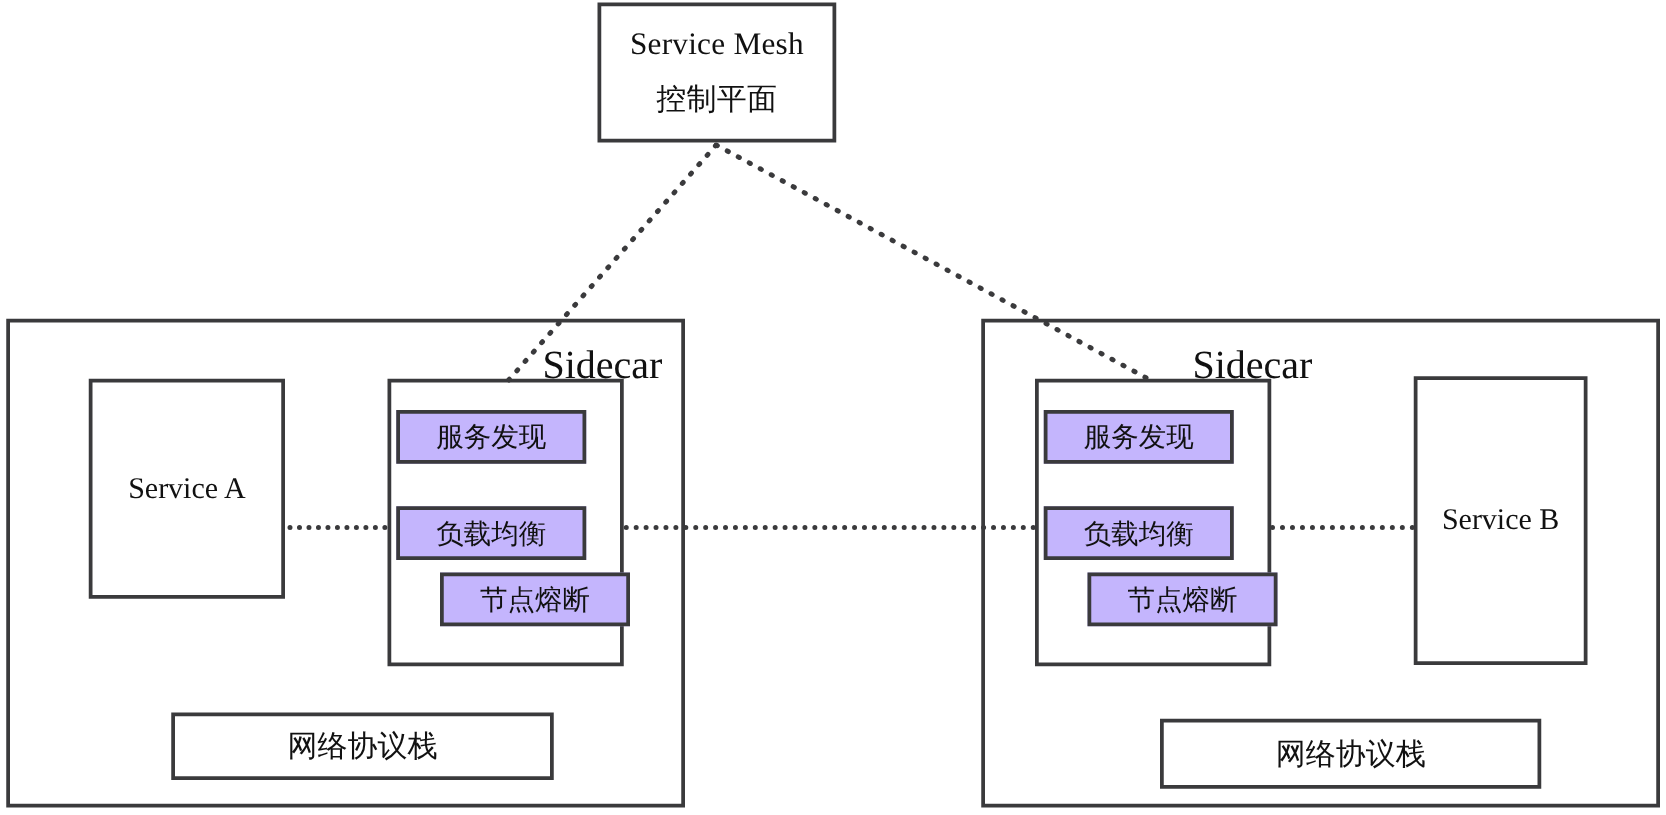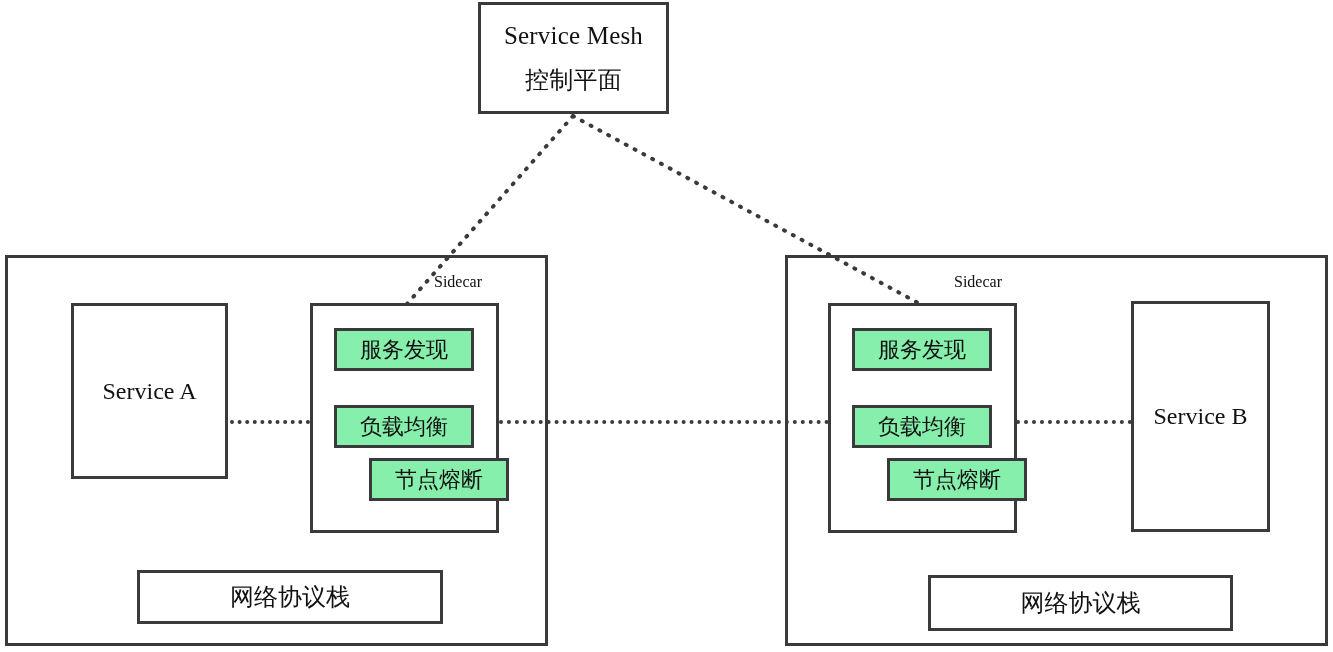--- a/index.html
+++ b/index.html
@@ -88,41 +88,41 @@
   }
   #sidecar-b {
     left: 828px;
     top: 303px;
     width: 189px;
     height: 230px;
     display: block;
   }
   .sidecar-label {
     position: absolute;
-    font-size: 16px;
+    font-size: 32px;
     color: #111;
     white-space: nowrap;
     z-index: 6;
   }
   #sidecar-label-a { left: 434px; top: 273px; }
   #sidecar-label-b { left: 954px; top: 273px; }
 
   .feature-box {
     position: absolute;
     box-sizing: border-box;
     border: 3px solid #3a3a3c;
-    background: #86efac;
+    background: #c4b5fd;
     display: flex;
     align-items: center;
     justify-content: center;
-    width: 140px;
+    width: 152px;
     height: 43px;
     font-size: 22px;
     color: #111;
-    left: 21px;
+    left: 4px;
   }
   .f1 { top: 22px; }
   .f2 { top: 87px; margin-top: 12px; }
   .f3 { top: 152px; margin-left: 35px; }
 
   
   #netstack-a {
     left: 137px;
     top: 570px;
     width: 306px;

